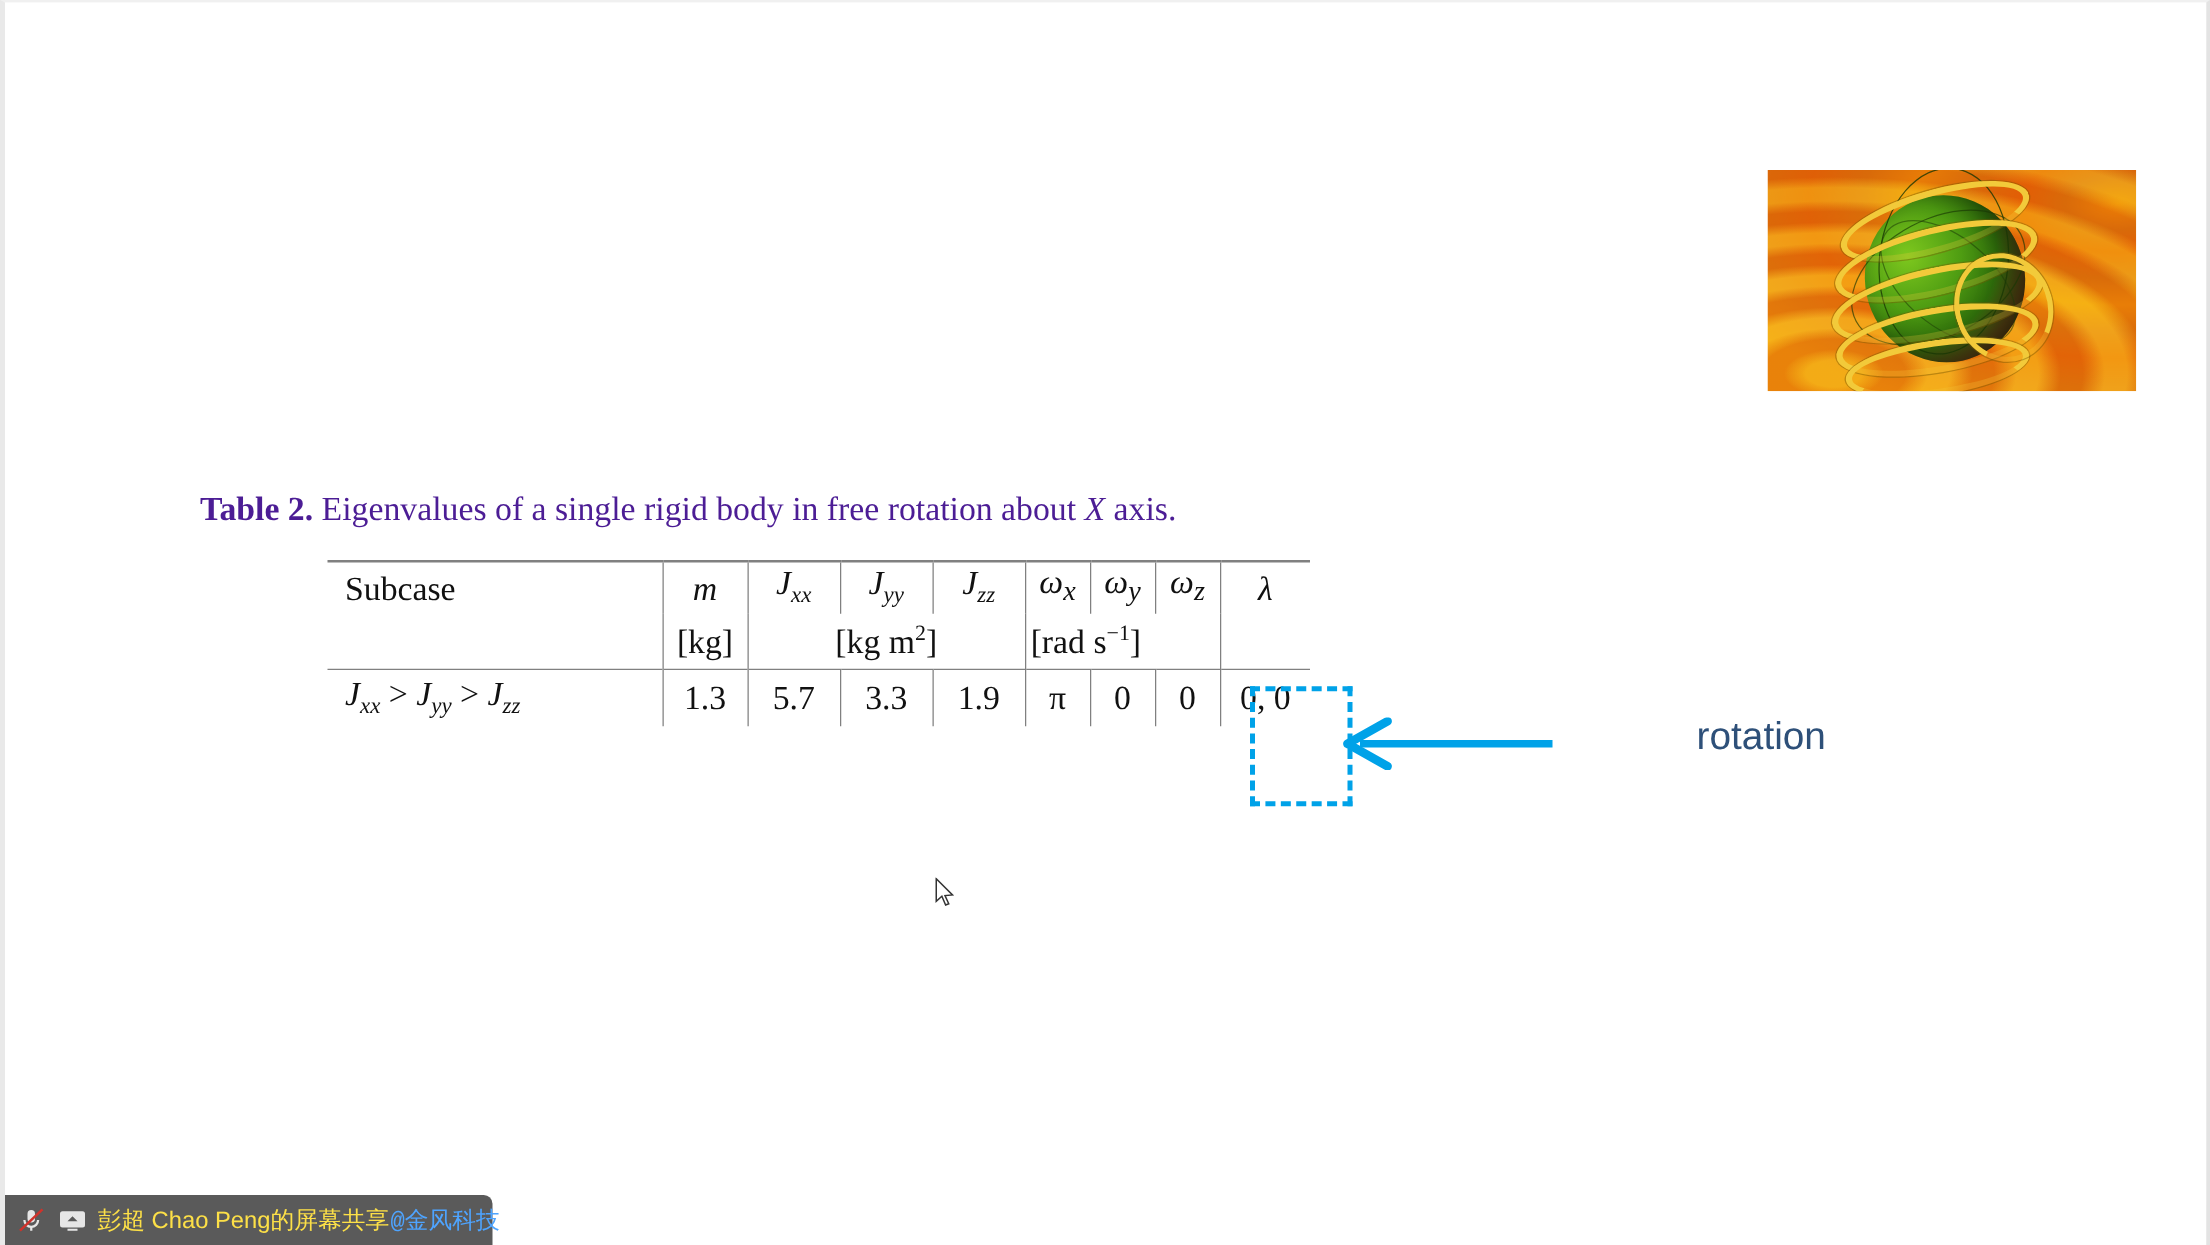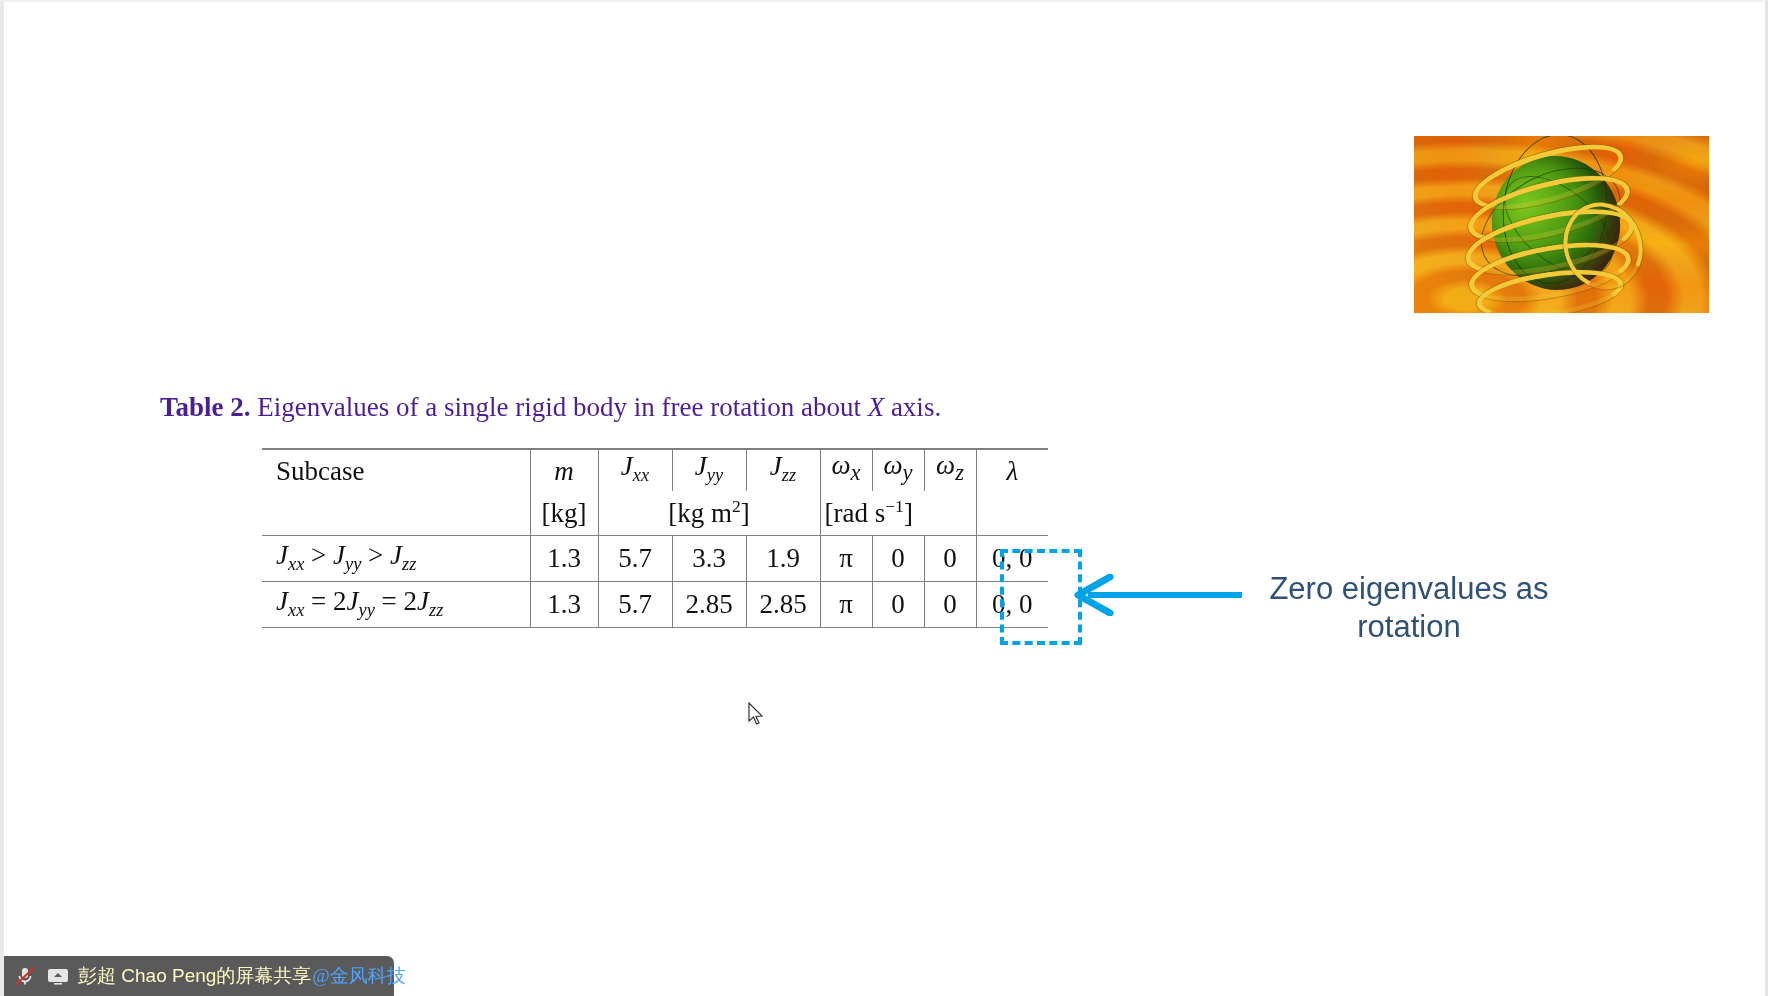--- a/index.html
+++ b/index.html
@@ -209,25 +209,25 @@
     gap: 7px;
   }
   .tb-icon {
     width: 26px; height: 24px;
     display: flex; align-items: center; justify-content: center;
     flex: 0 0 auto;
   }
   .tb-label {
     font-family: "Liberation Sans", sans-serif;
     font-size: 19px;
-    color: #fef9c3;
+    color: #fde047;
     white-space: nowrap;
   }
   .tb-tag {
-    font-family: Liberation Serif, serif;
+    font-family: Liberation Mono, monospace;
     font-size: 19px;
     color: #4ea4ff;
     white-space: nowrap;
     margin-left: -6px;
   }
 </style>
 </head>
 <body>
 
 <div id="screen">
@@ -279,44 +279,32 @@
           <td class="c-sub nobl"><span class="mi">J<sub>xx</sub></span> &gt; <span class="mi">J<sub>yy</sub></span> &gt; <span class="mi">J<sub>zz</sub></span></td>
           <td class="c-m">1.3</td>
           <td class="c-j">5.7</td>
           <td class="c-j">3.3</td>
           <td class="c-j">1.9</td>
           <td class="c-w">π</td>
           <td class="c-w">0</td>
           <td class="c-w">0</td>
           <td class="c-l">0, 0</td>
         </tr>
-        <tr class="midrule botrule drow">
-          <td class="c-sub nobl"><span class="mi">J<sub>xx</sub></span> = 2<span class="mi">J<sub>yy</sub></span> = 2<span class="mi">J<sub>zz</sub></span></td>
-          <td class="c-m">1.3</td>
-          <td class="c-j">5.7</td>
-          <td class="c-j">2.85</td>
-          <td class="c-j">2.85</td>
-          <td class="c-w">π</td>
-          <td class="c-w">0</td>
-          <td class="c-w">0</td>
-          <td class="c-l">0, 0</td>
-        </tr>
       </tbody>
         </table>
     </div>
 
     <div class="dash-box"></div>
 
     <svg class="arrow-svg" viewBox="0 0 180 42">
       <line x1="178" y1="21" x2="24" y2="21" stroke="#00a2e8" stroke-width="6"></line>
       <polyline points="46,3 14,21 46,39" fill="none" stroke="#00a2e8" stroke-width="7" stroke-linecap="round" stroke-linejoin="round"></polyline>
     </svg>
 
     <div class="annotation">
-      <div>Zero eigenvalues as</div>
       <div>rotation</div>
     </div>
 
     <svg class="cursor" viewBox="0 0 18 26">
       <path d="M1,1 L1,19 L5.5,15 L8.5,22 L11,21 L8,14.5 L14,14 Z" fill="#ffffff" stroke="#333333" stroke-width="1.2"></path>
     </svg>
 
   </div>
 
   <div class="taskbar">

